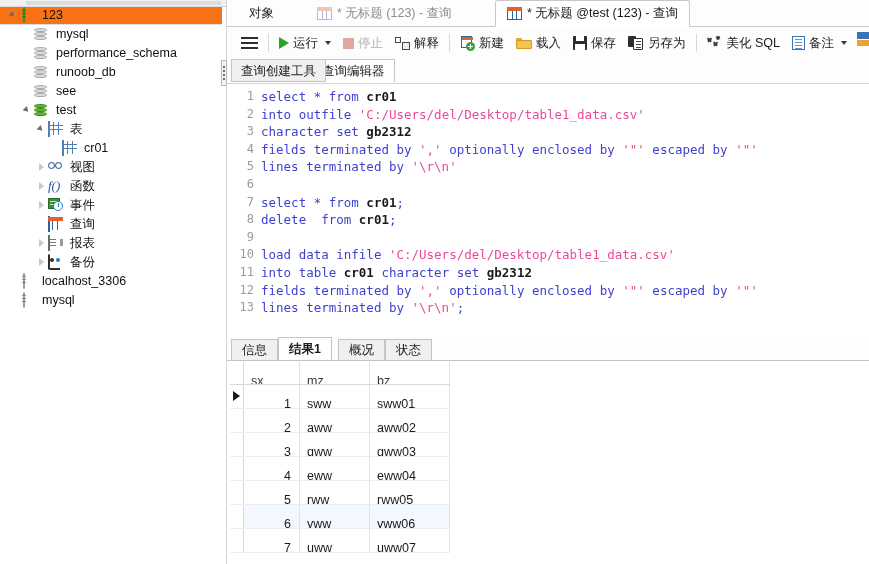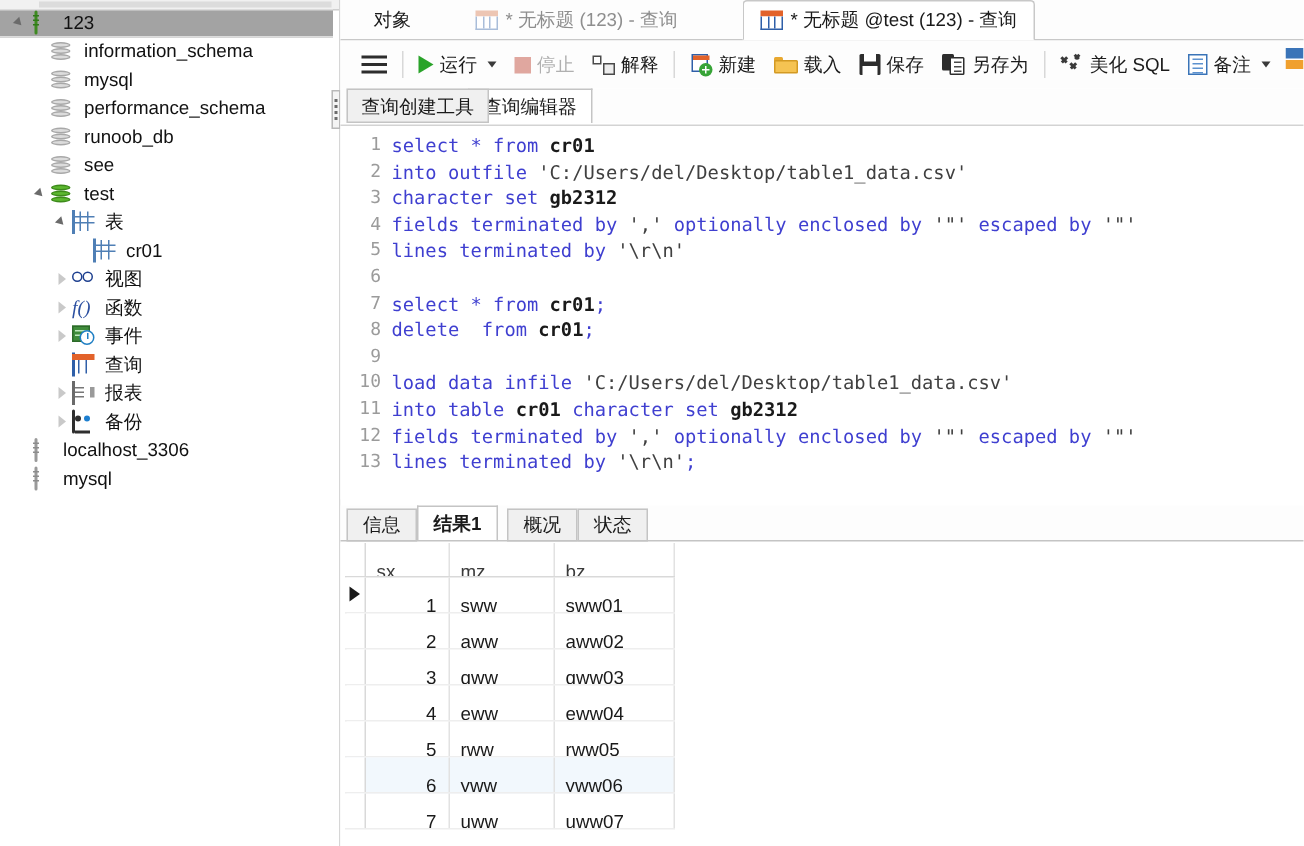--- a/index.html
+++ b/index.html
@@ -13,21 +13,21 @@
   .app{position:relative;width:869px;height:564px;background:#fff;}
 
   
   .left-panel{position:absolute;left:0;top:0;width:227px;height:564px;background:#fff;
     border-right:1px solid #d6d6d6;box-sizing:border-box;overflow:hidden;}
   .tree-topstrip{position:absolute;left:0;top:0;width:227px;height:6px;background:#f1f1f1;
     border-bottom:1px solid #cfcfcf;}
   .tree-topstrip .tsbar{position:absolute;left:26px;top:1px;width:195px;height:4px;background:#dcdcdc;}
   .tree{position:absolute;left:0;top:6px;width:227px;}
   .node{position:relative;height:19px;display:flex;align-items:center;white-space:nowrap;}
-  .node.sel{background:#a3a3a3;border-top:1px solid #dcdcdc;border-bottom:1px solid #dcdcdc;
+  .node.sel{background:#f97316;border-top:1px solid #dcdcdc;border-bottom:1px solid #dcdcdc;
     width:222px;box-sizing:border-box;}
   .arrow{width:12px;height:19px;display:inline-block;position:relative;flex:0 0 12px;}
   .ico{width:17px;height:16px;flex:0 0 17px;margin-right:5px;position:relative;display:inline-block;}
   .lbl{font-size:12.5px;color:#111;line-height:19px;}
 
   
   .ic-server{background:linear-gradient(#f2f2f2,#dcdcdc);border:1px solid #9a9a9a;
     width:11px;height:14px;border-radius:1px;margin-left:3px;margin-top:1px;}
   .ic-server::after{content:"";position:absolute;left:2px;top:2px;width:4px;height:1px;
     background:#8c8c8c;box-shadow:0 3px 0 #8c8c8c,0 6px 0 #8c8c8c;}
@@ -184,21 +184,21 @@
   .editor{position:absolute;left:0;top:83px;width:642px;height:250px;background:#fff;
     border-top:1px solid #d3d3d3;box-sizing:border-box;overflow:hidden;}
   .code{position:absolute;left:0;top:4px;width:642px;
     font-family:"DejaVu Sans Mono","Liberation Mono",monospace;font-size:12.5px;}
   .cline{height:17.6px;line-height:17.6px;white-space:pre;display:flex;}
   .gut{width:34px;flex:0 0 34px;text-align:right;color:#9b9b9b;padding-right:7px;box-sizing:border-box;
     font-size:12px;}
   .src{flex:1;color:#3f3fd0;}
   .kw{color:#3f3fd0;}
   .id{color:#1a1a1a;font-weight:bold;}
-  .str{color:#404040;}
+  .str{color:#ec4899;}
 
   
   .restabs{position:absolute;left:0;top:337px;width:642px;height:24px;background:#fdfdfd;}
   .rtab{position:absolute;top:2px;height:22px;line-height:21px;padding:0 10px;font-size:12.5px;
     box-sizing:border-box;background:#f0f0f0;border:1px solid #c4c4c4;color:#1a1a1a;white-space:nowrap;}
   .rtab.on{top:0;height:24px;line-height:23px;background:#fff;border-bottom-color:#fff;font-weight:normal;}
   .restabs .baseline{position:absolute;left:0;bottom:0;width:642px;height:1px;background:#c4c4c4;}
 
   
   .grid{position:absolute;left:0;top:362px;width:642px;height:202px;background:#fff;overflow:hidden;}
@@ -238,30 +238,20 @@
           <span class="lbl">123</span>
         </div>
         <div class="node">
           <span style="display:inline-block;width:22px;flex:0 0 22px"></span>
           <span class="arrow"></span>
           <span class="ico"><span class="ic-db"><span class="c">
                 <b></b>
                 <b></b>
                 <b></b>
               </span></span></span>
-          <span class="lbl">information_schema</span>
-        </div>
-        <div class="node">
-          <span style="display:inline-block;width:22px;flex:0 0 22px"></span>
-          <span class="arrow"></span>
-          <span class="ico"><span class="ic-db"><span class="c">
-                <b></b>
-                <b></b>
-                <b></b>
-              </span></span></span>
           <span class="lbl">mysql</span>
         </div>
         <div class="node">
           <span style="display:inline-block;width:22px;flex:0 0 22px"></span>
           <span class="arrow"></span>
           <span class="ico"><span class="ic-db"><span class="c">
                 <b></b>
                 <b></b>
                 <b></b>
               </span></span></span>

